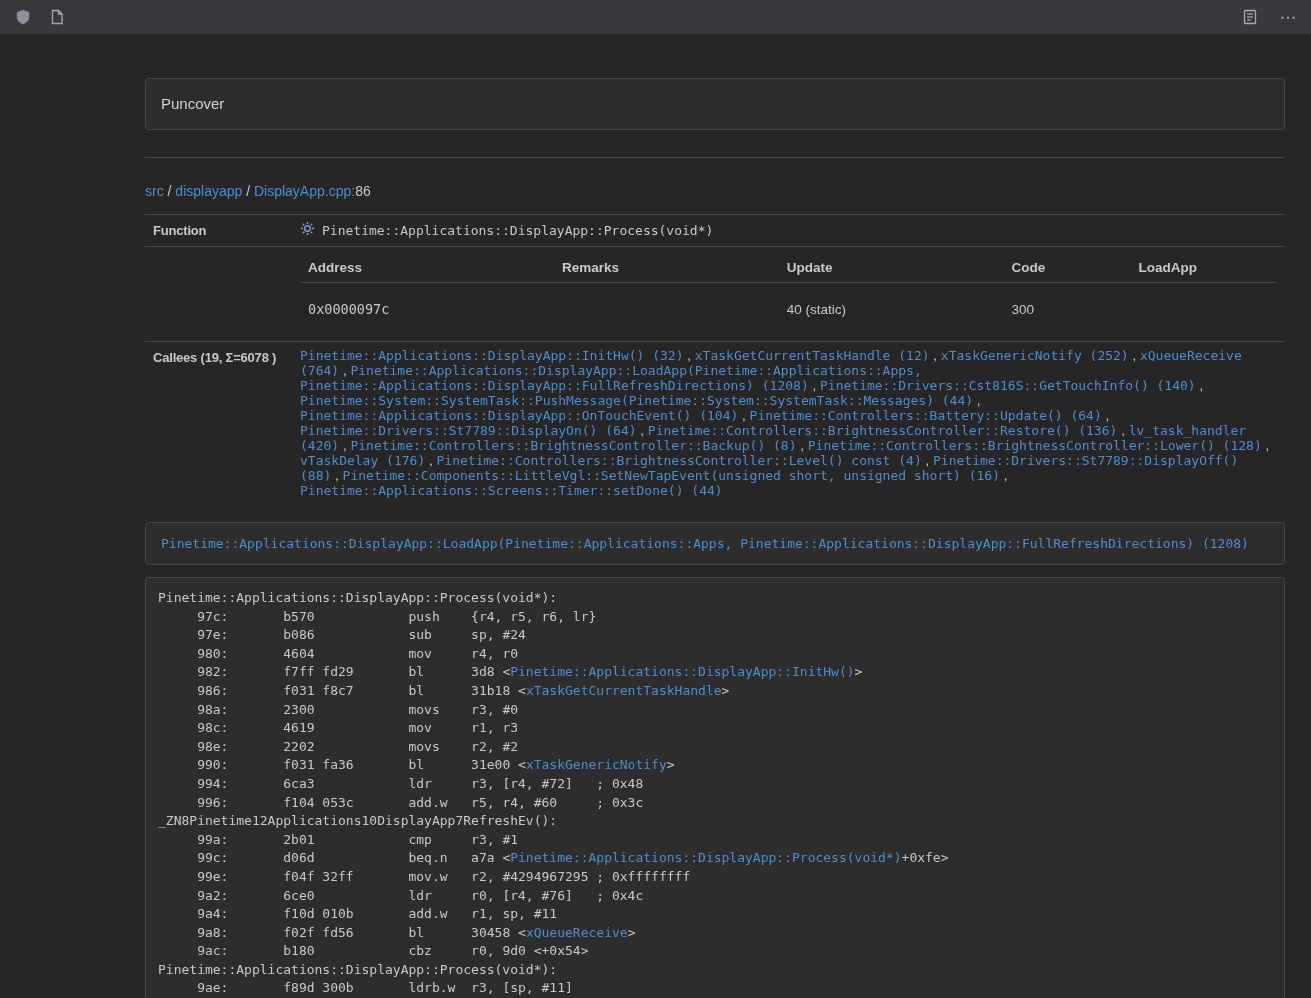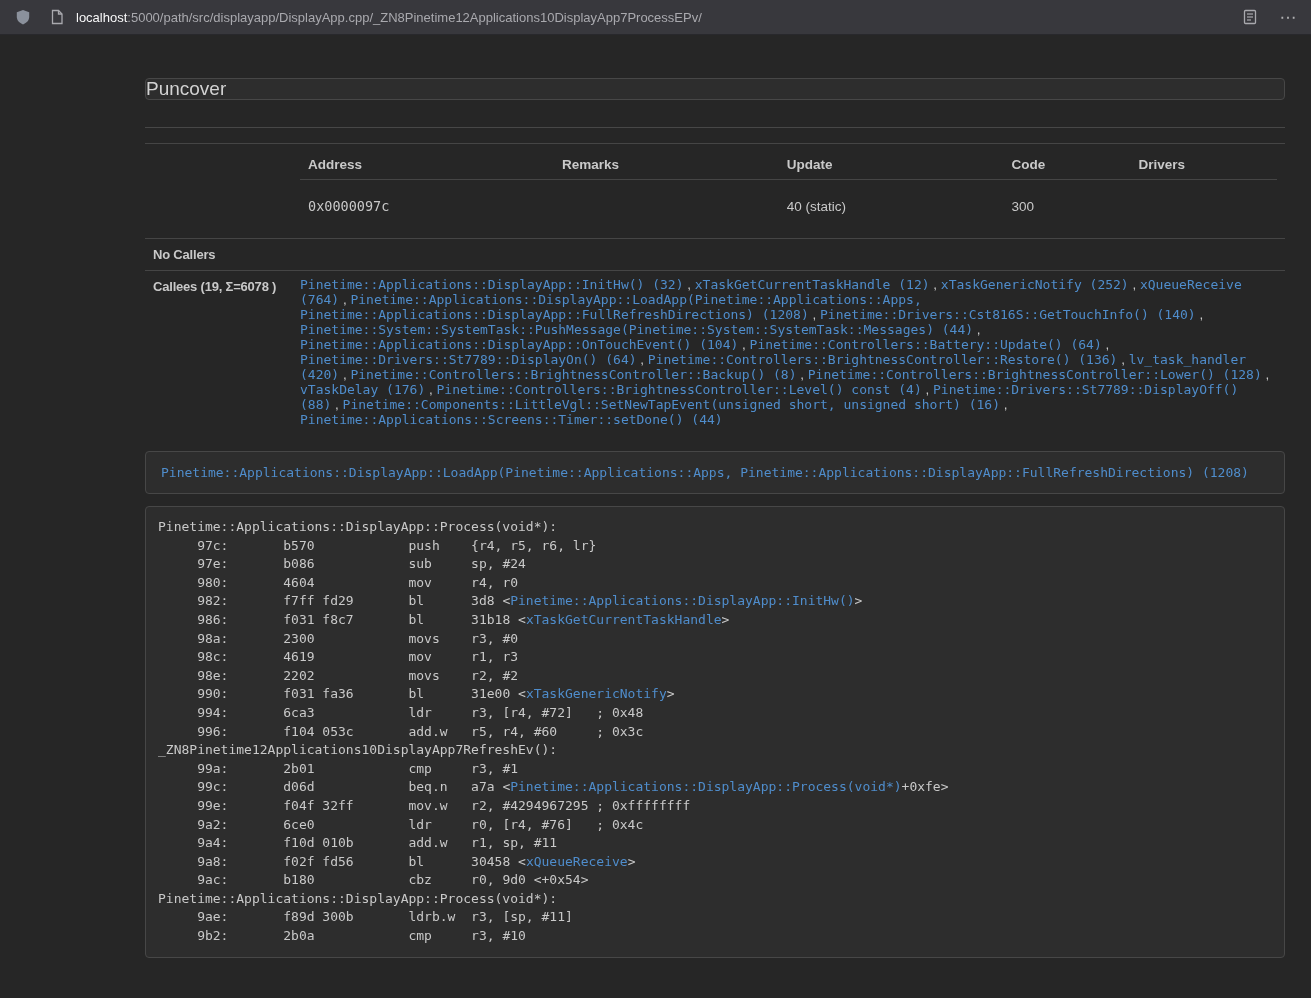--- a/index.html
+++ b/index.html
@@ -42,21 +42,22 @@
   
   .container { width: 1140px; margin-left: 145px; }
 
   .panel {
     border: 1px solid #474747;
     border-radius: 4px;
     background: #2d2d2d;
   }
   .header-panel {
     margin-top: 43px;
-    font-size: 19px;
+    padding: 15px;
+    font-size: 15px;
     line-height: 20px;
     color: #d2d2d2;
   }
   hr.rule {
     border: 0;
     border-top: 1px solid #474747;
     margin: 27px 0 0 0;
   }
   .breadcrumb { margin-top: 25px; font-size: 14px; color: #c9c9c9; }
 
@@ -134,21 +135,20 @@
     <svg width="16" height="16" viewBox="0 0 16 16" aria-hidden="true">
       <path d="M8 1 L14.2 3.2 V7.6 C14.2 11.6 11.6 14.1 8 15.4 C4.4 14.1 1.8 11.6 1.8 7.6 V3.2 Z" fill="#8b919c"></path>
     </svg>
   </span>
   <span class="icon-btn page-wrap">
     <svg width="14" height="16" viewBox="0 0 14 16" aria-hidden="true">
       <path d="M2.5 1.5 h6 l3.5 3.5 v9.5 h-9.5 z" fill="none" stroke="#a9a9ae" stroke-width="1.3"></path>
       <path d="M8.5 1.5 v3.5 h3.5" fill="none" stroke="#a9a9ae" stroke-width="1.3"></path>
     </svg>
   </span>
-  <span class="url-text"><span class="host">localhost</span><span>:5000/path/src/displayapp/DisplayApp.cpp/_ZN8Pinetime12Applications10DisplayApp7ProcessEPv/</span></span>
   <span class="right-group">
     <span class="icon-btn">
       <svg width="16" height="16" viewBox="0 0 16 16" aria-hidden="true">
         <rect x="2.5" y="1.5" width="11" height="13" rx="1" fill="none" stroke="#a9a9ae" stroke-width="1.3"></rect>
         <line x1="5" y1="5" x2="11" y2="5" stroke="#a9a9ae" stroke-width="1.2"></line>
         <line x1="5" y1="8" x2="11" y2="8" stroke="#a9a9ae" stroke-width="1.2"></line>
         <line x1="5" y1="11" x2="9" y2="11" stroke="#a9a9ae" stroke-width="1.2"></line>
       </svg>
     </span>
     <span class="icon-btn menu-glyph">⋯</span>
@@ -156,58 +156,69 @@
 </div>
 
 <div class="container">
 
   <div class="panel header-panel">
     <span>Puncover</span>
   </div>
 
   <hr class="rule">
 
+  <div class="breadcrumb"><a class="link">src</a><span> / </span><a class="link">displayapp</a><span> / </span><a class="link">DisplayApp.cpp:</a><span>86</span></div>
 
   <table class="fn-table">
     <tbody>
+      <tr>
+        <th class="rowlab">Function</th>
+        <td class="val">
+          <span class="fn-name-cell">
+            <span>
+              <svg width="15" height="15" viewBox="0 0 16 16" aria-hidden="true">
+                <circle cx="8" cy="8" r="3" fill="none" stroke="#7d9fc7" stroke-width="1.5"></circle>
+                <path d="M8 1v2.2M8 12.8V15M1 8h2.2M12.8 8H15M3 3l1.6 1.6M11.4 11.4L13 13M13 3l-1.6 1.6M4.6 11.4L3 13" stroke="#7d9fc7" stroke-width="1.5"></path>
+              </svg>
+            </span>
+            <span class="mono">Pinetime::Applications::DisplayApp::Process(void*)</span>
+          </span>
+        </td>
+      </tr>
       <tr>
         <th class="rowlab"></th>
         <td class="val">
           <table class="stats">
             <colgroup>
                 <col class="c1">
                 <col class="c2">
                 <col class="c3">
                 <col class="c4">
                 <col class="c5">
               </colgroup>
             <thead>
                 <tr>
                   <th>Address</th>
                   <th>Remarks</th>
                   <th>Update</th>
                   <th>Code</th>
-                  <th>Drivers</th>
+                  <th>LoadApp</th>
                 </tr>
               </thead>
             <tbody>
                 <tr>
                   <td class="mono">0x0000097c</td>
                   <td></td>
                   <td>40 (static)</td>
                   <td>300</td>
                   <td></td>
                 </tr>
               </tbody>
           </table>
         </td>
-      </tr>
-      <tr>
-        <th class="rowlab">No Callers</th>
-        <td class="val"></td>
       </tr>
       <tr>
         <th class="rowlab">Callees (19, Σ=6078 )</th>
         <td class="val callees"><a class="mono-link">Pinetime::Applications::DisplayApp::InitHw() (32)</a> , <a class="mono-link">xTaskGetCurrentTaskHandle (12)</a> , <a class="mono-link">xTaskGenericNotify (252)</a> , <a class="mono-link">xQueueReceive (764)</a> , <a class="mono-link">Pinetime::Applications::DisplayApp::LoadApp(Pinetime::Applications::Apps, Pinetime::Applications::DisplayApp::FullRefreshDirections) (1208)</a> , <a class="mono-link">Pinetime::Drivers::Cst816S::GetTouchInfo() (140)</a> , <a class="mono-link">Pinetime::System::SystemTask::PushMessage(Pinetime::System::SystemTask::Messages) (44)</a> , <a class="mono-link">Pinetime::Applications::DisplayApp::OnTouchEvent() (104)</a> , <a class="mono-link">Pinetime::Controllers::Battery::Update() (64)</a> , <a class="mono-link">Pinetime::Drivers::St7789::DisplayOn() (64)</a> , <a class="mono-link">Pinetime::Controllers::BrightnessController::Restore() (136)</a> , <a class="mono-link">lv_task_handler (420)</a> , <a class="mono-link">Pinetime::Controllers::BrightnessController::Backup() (8)</a> , <a class="mono-link">Pinetime::Controllers::BrightnessController::Lower() (128)</a> , <a class="mono-link">vTaskDelay (176)</a> , <a class="mono-link">Pinetime::Controllers::BrightnessController::Level() const (4)</a> , <a class="mono-link">Pinetime::Drivers::St7789::DisplayOff() (88)</a> , <a class="mono-link">Pinetime::Components::LittleVgl::SetNewTapEvent(unsigned short, unsigned short) (16)</a> , <a class="mono-link">Pinetime::Applications::Screens::Timer::setDone() (44)</a></td>
       </tr>
     </tbody>
   </table>
 
   <div class="panel highlight-panel">
     <a class="mono-link">Pinetime::Applications::DisplayApp::LoadApp(Pinetime::Applications::Apps, Pinetime::Applications::DisplayApp::FullRefreshDirections) (1208)</a>

